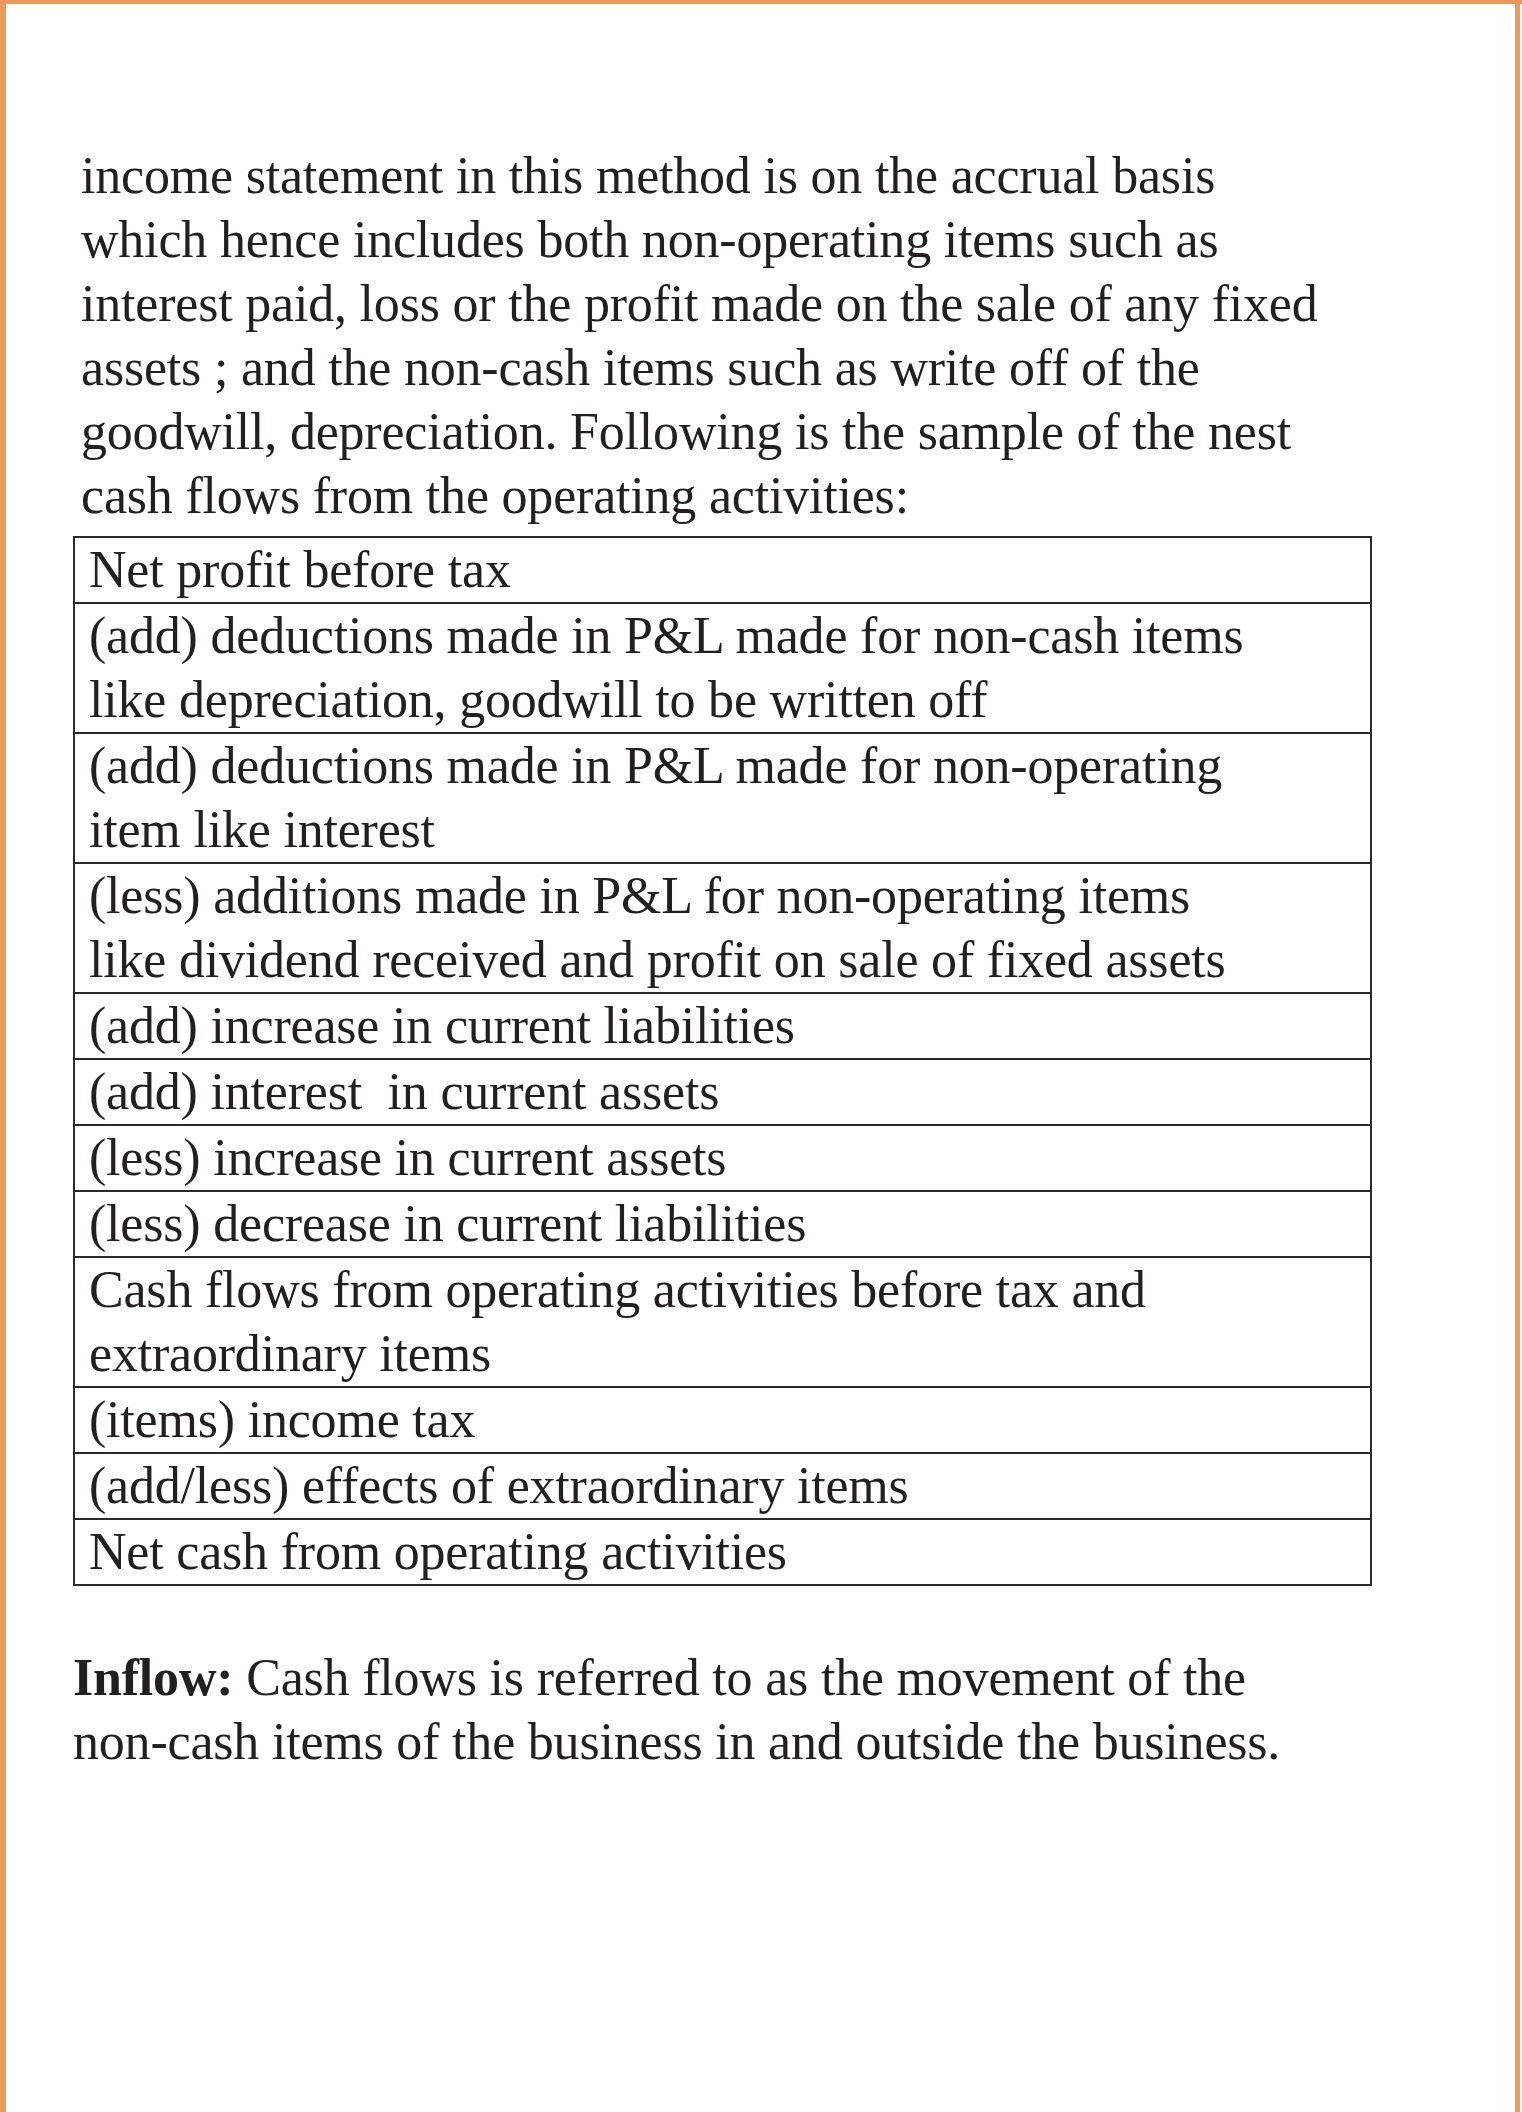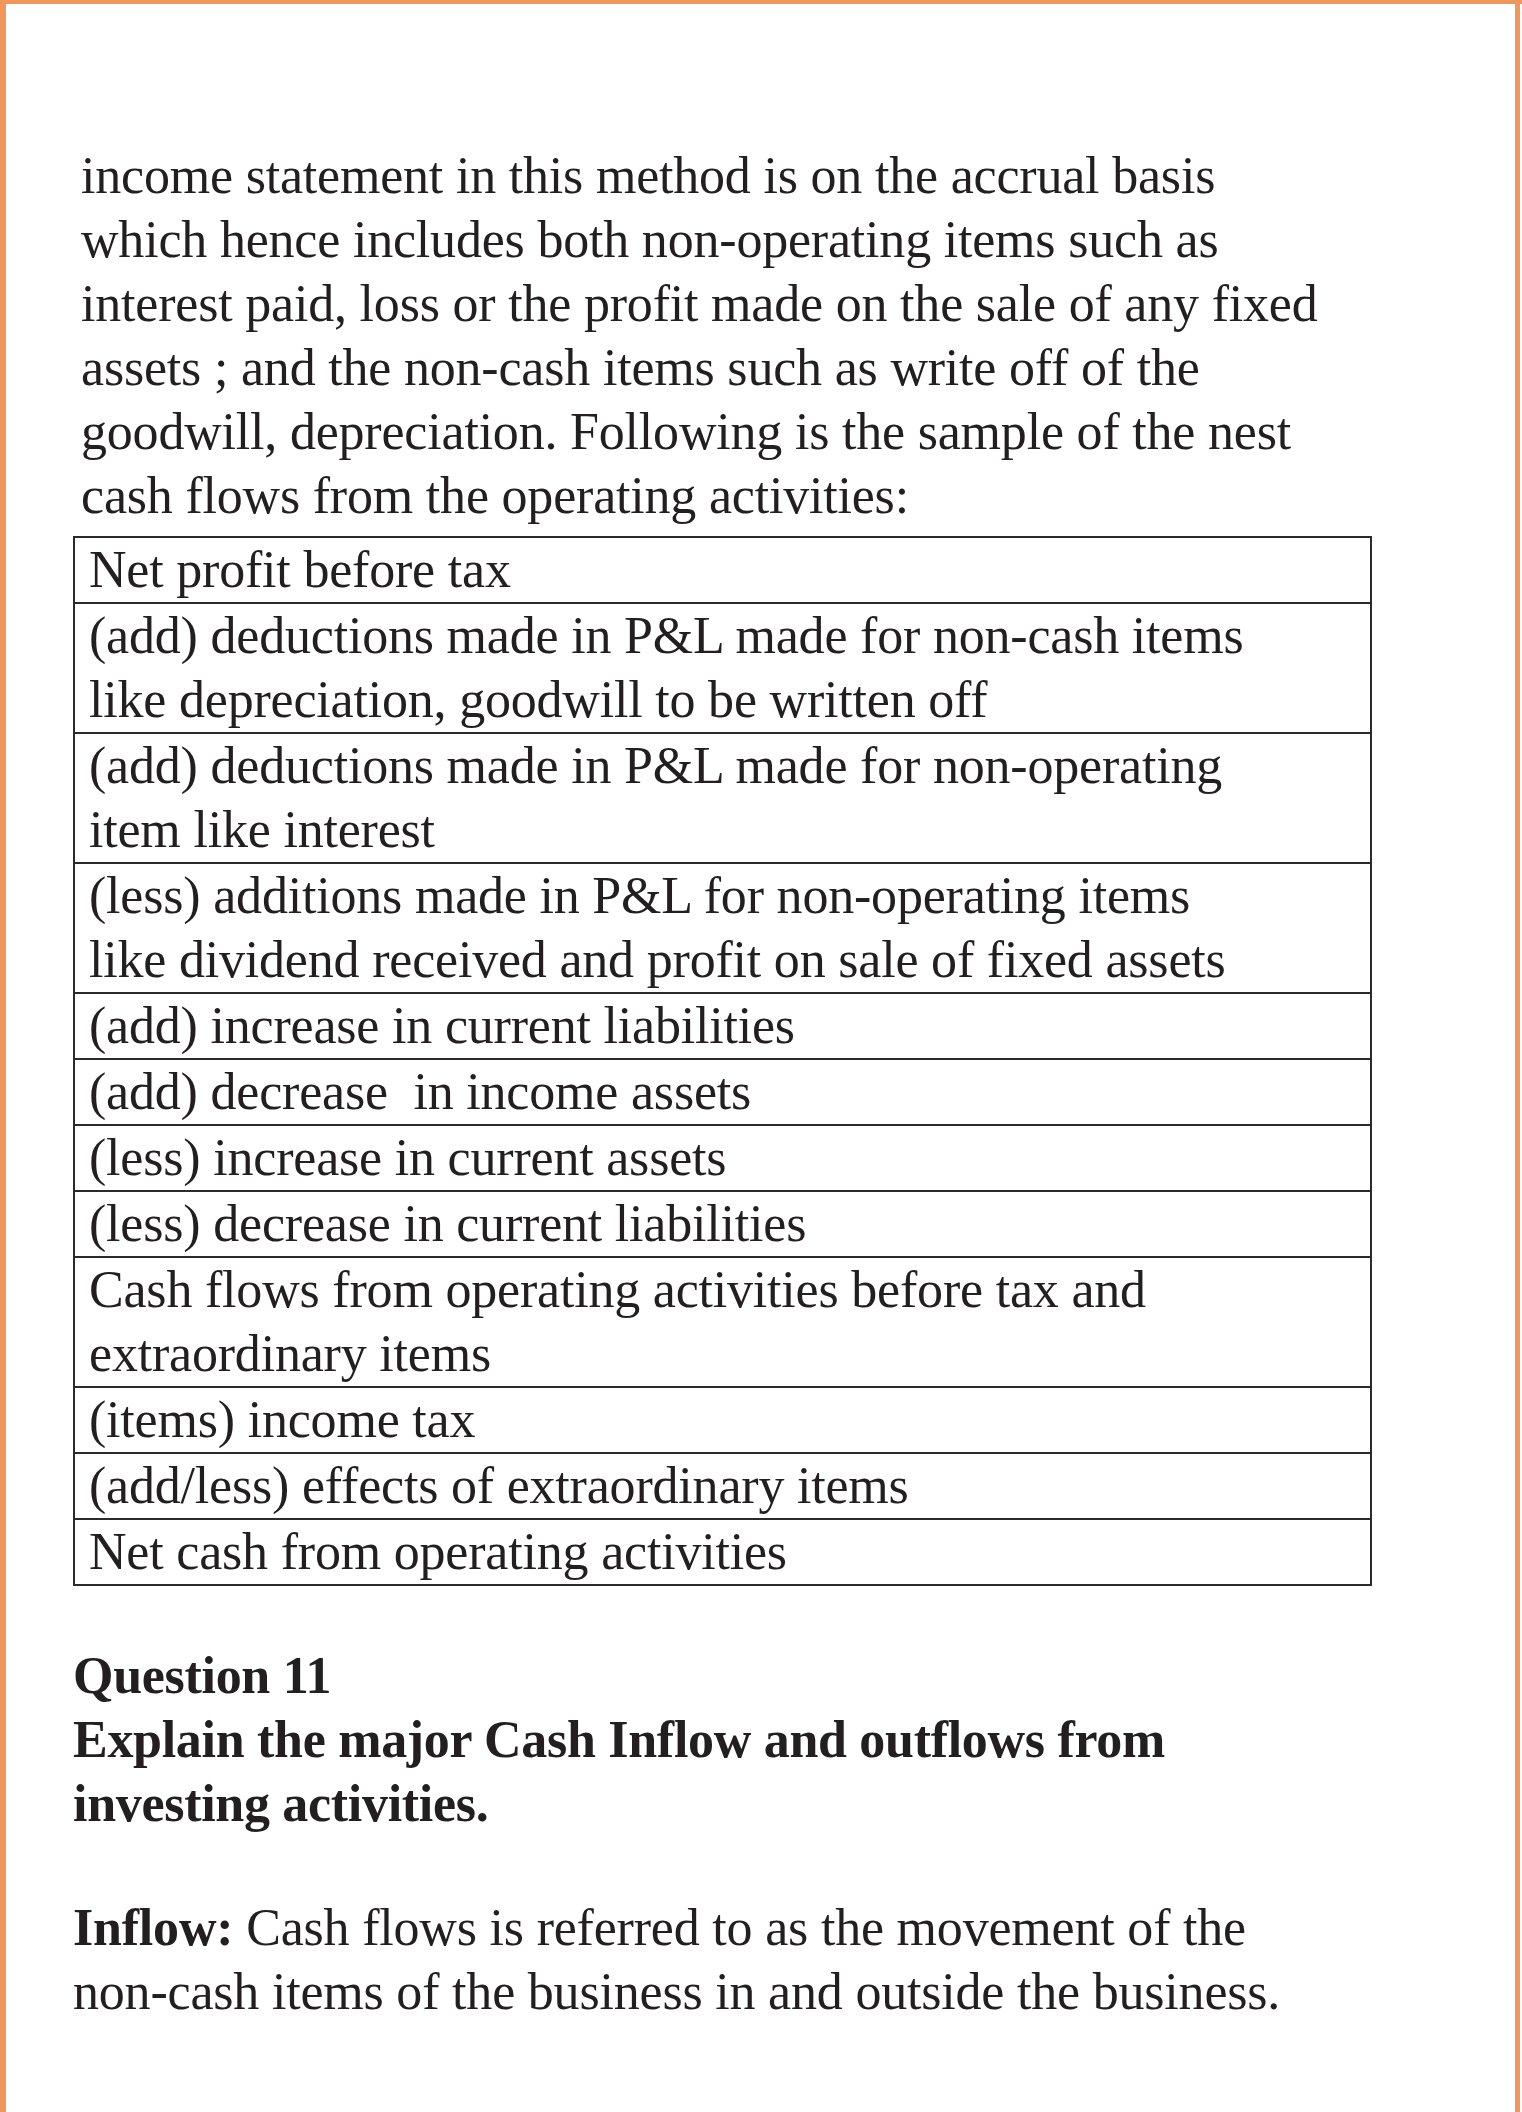--- a/index.html
+++ b/index.html
@@ -50,21 +50,21 @@
 item like interest</td>
         </tr>
       <tr>
           <td>(less) additions made in P&amp;L for non-operating items
 like dividend received and profit on sale of fixed assets</td>
         </tr>
       <tr>
           <td>(add) increase in current liabilities</td>
         </tr>
       <tr>
-          <td style="white-space: pre;">(add) decrease  in income assets</td>
+          <td style="white-space: pre;">(add) interest  in current assets</td>
         </tr>
       <tr>
           <td>(less) increase in current assets</td>
         </tr>
       <tr>
           <td>(less) decrease in current liabilities</td>
         </tr>
       <tr>
           <td>Cash flows from operating activities before tax and
 extraordinary items</td>
@@ -74,19 +74,16 @@
         </tr>
       <tr>
           <td>(add/less) effects of extraordinary items</td>
         </tr>
       <tr>
           <td>Net cash from operating activities</td>
         </tr>
     </tbody>
   </table>
 
-  <div class="q-head"><span>Question 11</span>
-<span>Explain the major Cash Inflow and outflows from
-investing activities.</span></div>
 
   <div class="answer" style="white-space: pre-line;"><b>Inflow:</b><span> Cash flows is referred to as the movement of the
 non-cash items of the business in and outside the business.</span></div>
 </div>
 
 </body></html>

